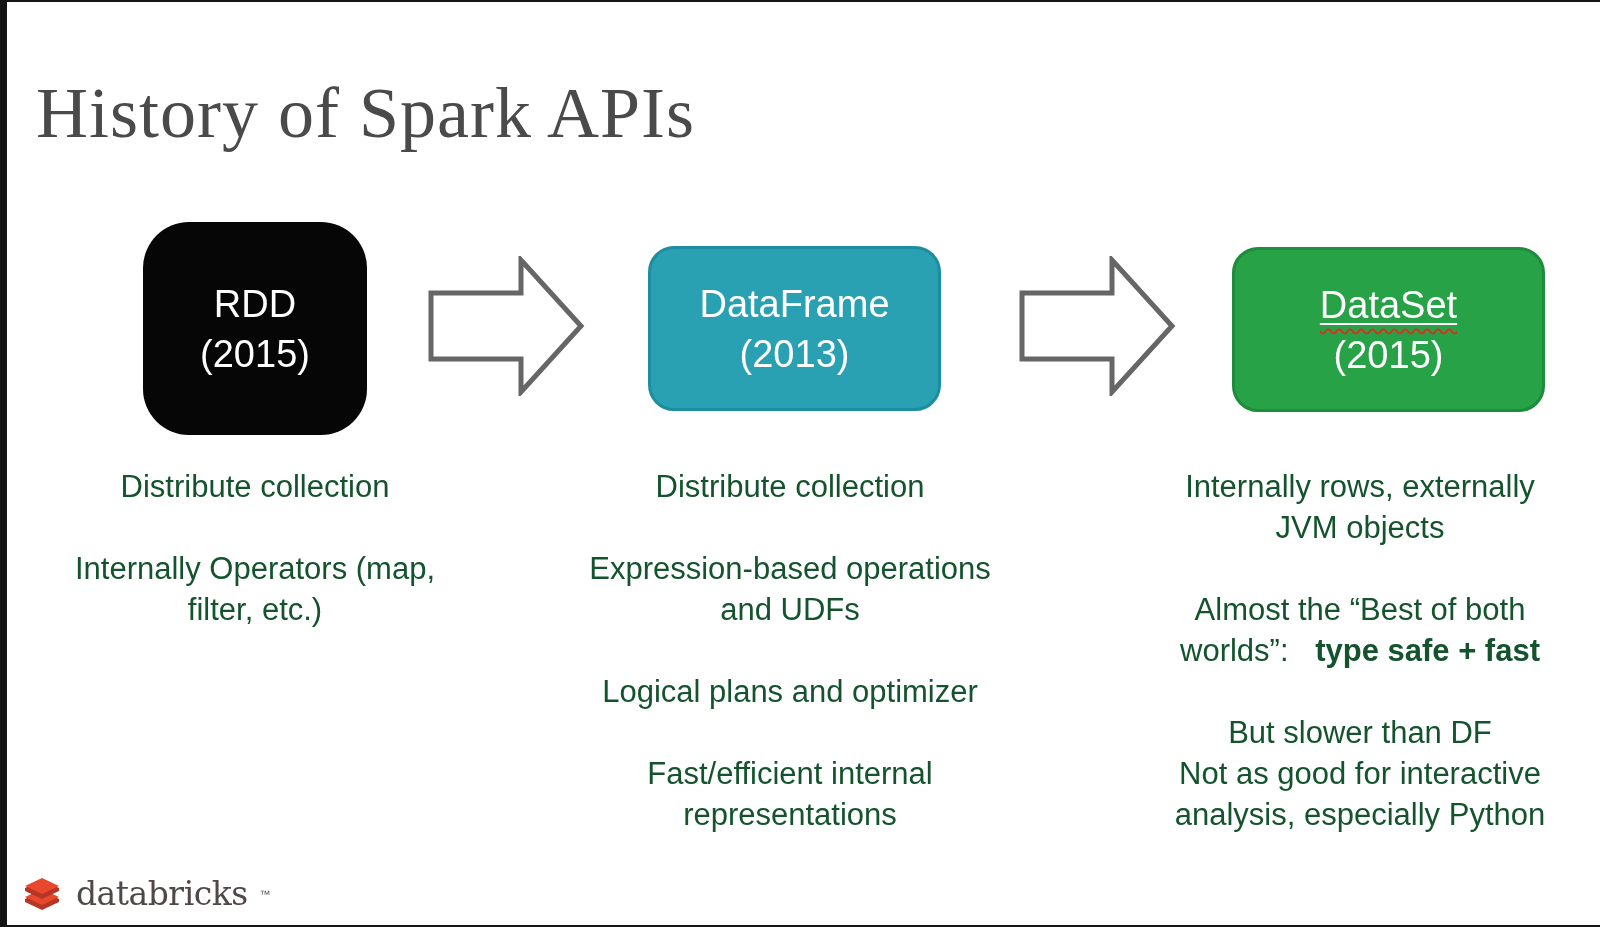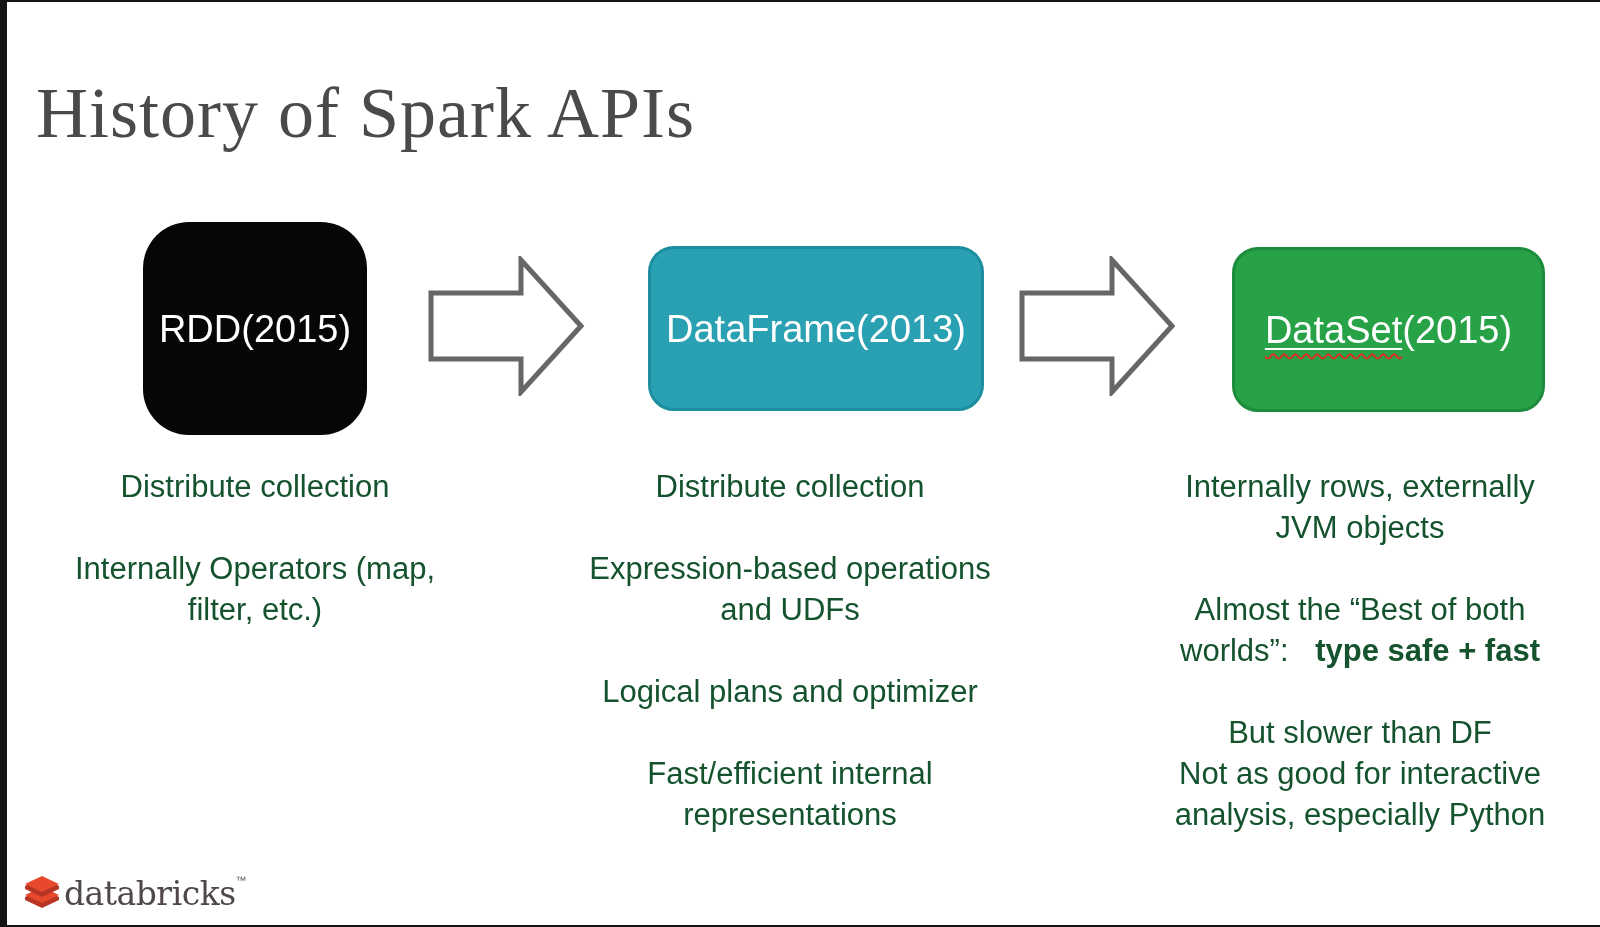--- a/index.html
+++ b/index.html
@@ -13,26 +13,26 @@
   .edge-top{position:absolute;left:0;top:0;width:1600px;height:2px;background:#141414;}
   .edge-bottom{position:absolute;left:0;bottom:0;width:1600px;height:2px;background:#141414;}
 
   .slide-title{
     position:absolute;left:36px;top:24px;width:900px;
     font-family:"Liberation Serif", serif;font-weight:300;
     font-size:72px;line-height:1.15;color:#4a4a4a;letter-spacing:1px;
   }
 
   .tl-box{
-    position:absolute;display:flex;flex-direction:row;align-items:center;justify-content:center;
+    position:absolute;display:flex;flex-direction:column;align-items:center;justify-content:center;
     color:#ffffff;text-align:center;box-sizing:border-box;
     font-size:38px;line-height:50px;font-weight:400;
   }
   .box-rdd{left:143px;top:222px;width:224px;height:213px;border-radius:46px;background:#060606;}
-  .box-dataframe{left:648px;top:246px;width:336px;height:165px;border-radius:26px;background:#2aa1b3;border:3px solid #1d8da0;}
+  .box-dataframe{left:648px;top:246px;width:293px;height:165px;border-radius:26px;background:#2aa1b3;border:3px solid #1d8da0;}
   .box-dataset{left:1232px;top:247px;width:313px;height:165px;border-radius:26px;background:#28a246;border:3px solid #1d8c3c;}
 
   .ds-underline-outer{
     text-decoration:underline wavy #e02b20;
     text-decoration-thickness:2px;
     text-underline-offset:10px;
   }
   .ds-underline-inner{
     text-decoration:underline solid #ffffff;
     text-decoration-thickness:2px;
@@ -44,21 +44,21 @@
   .col{
     position:absolute;top:466px;width:480px;text-align:center;
     color:#14532d;font-size:31px;line-height:41px;
   }
   .col p{margin:0 0 41px 0;}
   .col-1{left:15px;}
   .col-2{left:550px;}
   .col-3{left:1120px;}
   .semibold{font-weight:700;margin-left:18px;}
 
-  .brand{position:absolute;left:24px;top:874px;display:flex;align-items:flex-start;}
+  .brand{position:absolute;left:24px;top:874px;display:flex;align-items:center;gap:12px;}
   .brand-icon{width:36px;height:36px;margin-right:4px;}
   .brand-name{
     font-family:"DejaVu Serif", serif;font-size:33px;color:#4f4847;letter-spacing:-0.5px;
   }
   .brand-tm{font-size:11px;color:#4f4847;vertical-align:18px;font-family:"Liberation Sans",sans-serif;}
 </style>
 </head>
 <body>
 
 <div class="edge-left"></div>

